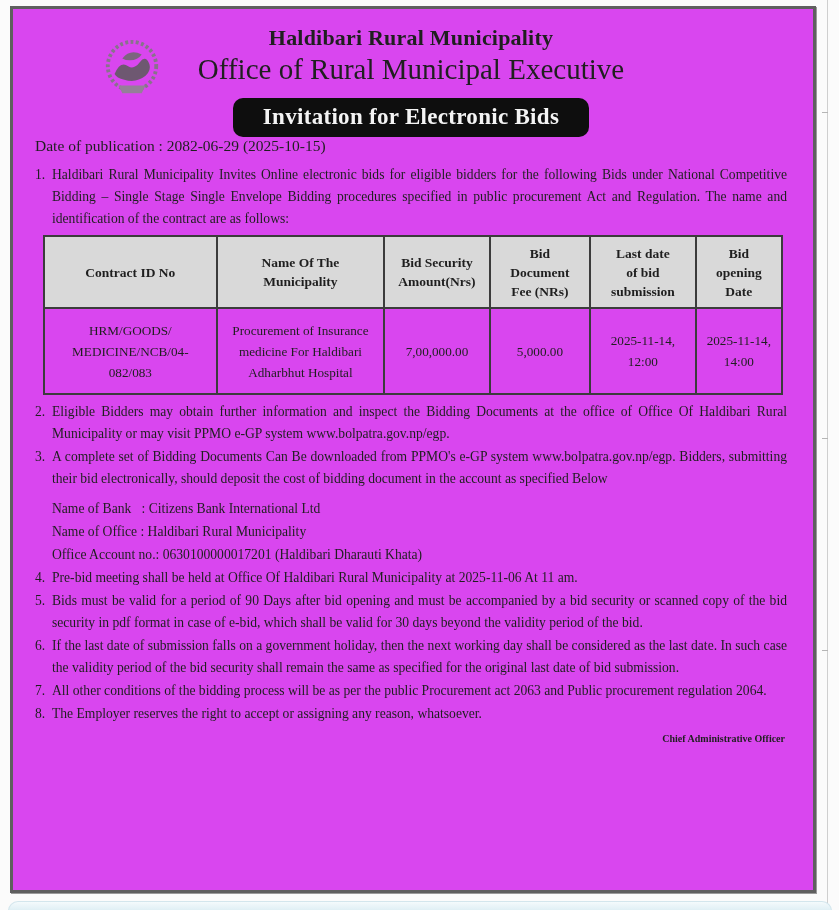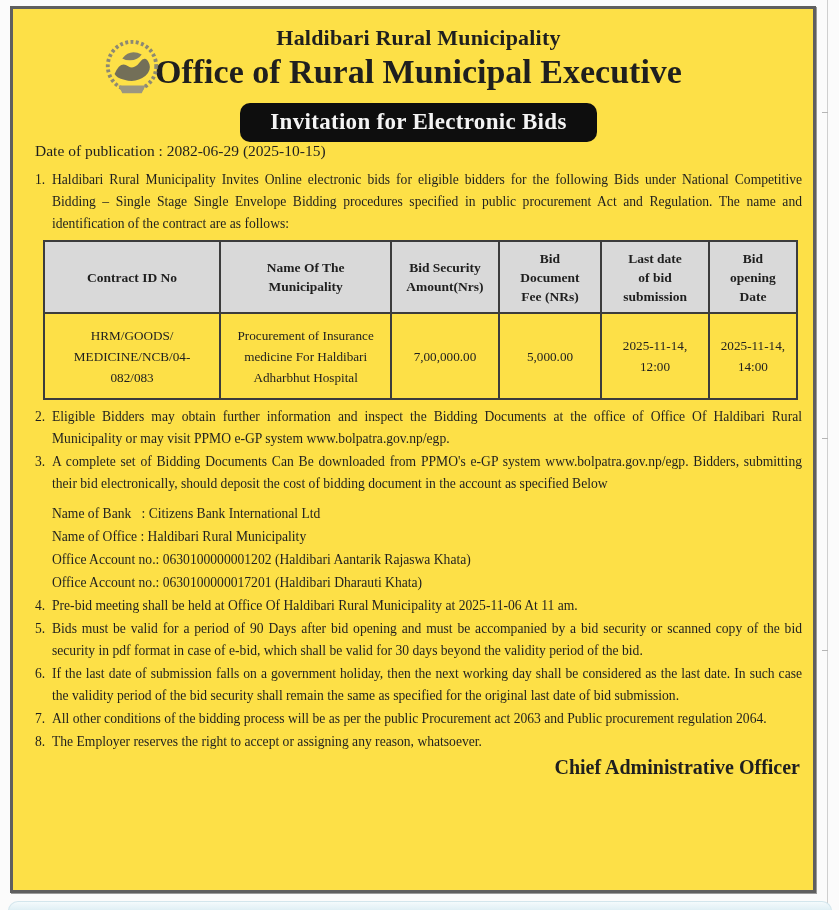--- a/index.html
+++ b/index.html
@@ -9,33 +9,33 @@
     background:#fbfbfb;
     font-family:"Liberation Serif", serif;
     color:#1f1f1f;
     overflow:hidden;
   }
   .page{
     position:absolute;left:10px;top:6px;
     width:806px;height:887px;
     box-sizing:border-box;
     border:3px solid #5f5f5f;
-    background:#fde047;
-    padding:10px 11px 6px 22px;
+    background:#d946ef;
+    padding:10px 26px 6px 22px;
     box-shadow:1px 1px 0 #9a9a9a;
   }
   
   .org-header{text-align:center;position:relative;}
   .logo{
     position:absolute;left:66px;top:12px;
     width:62px;height:66px;
     filter:blur(0.5px);opacity:0.85;
   }
   .h-muni{font-size:22px;font-weight:bold;letter-spacing:0.2px;margin-top:6px;}
-  .h-office{font-size:34px;font-weight:bold;margin-top:2px;}
+  .h-office{font-size:29px;font-weight:normal;margin-top:2px;}
   .h-addr{font-size:16px;font-weight:bold;margin-top:6px;}
   .banner-wrap{text-align:center;margin-top:12px;}
   .banner{
     display:inline-block;
     background:#0e0e0e;color:#f4f4f4;
     font-size:23px;font-weight:bold;
     padding:6px 30px 7px 30px;
     letter-spacing:0.3px;
     border-radius:10px;
   }
@@ -68,21 +68,21 @@
     background:#d9d9d9;
     font-size:13.5px;font-weight:bold;
     height:62px;line-height:19px;
   }
   table.bids td{
     font-size:13.2px;height:76px;line-height:21px;
   }
   .c1{width:23.4%;} .c2{width:22.7%;} .c3{width:14.3%;}
   .c4{width:13.6%;} .c5{width:14.3%;} .c6{width:11.7%;}
 
-  .signature{text-align:right;font-weight:bold;font-size:20px;margin-top:3px;padding-right:2px;}
+  .signature{text-align:right;font-weight:bold;font-size:10px;margin-top:3px;padding-right:2px;}
 
   
   .ruler-line{position:absolute;left:827px;top:0;width:1px;height:910px;background:#cfcfcf;}
   .ruler-tick{position:absolute;left:822px;width:6px;height:1px;background:#b5b5b5;}
   .bottom-bar{
     position:absolute;left:8px;top:901px;width:822px;height:9px;
     background:linear-gradient(#f4fafc,#ddeef4);
     border:1px solid #d3e6ed;border-bottom:none;
     border-radius:10px 10px 0 0;
   }
@@ -165,21 +165,20 @@
     </div>
 
     <div class="item">
       <span class="num">3.</span>
       <div class="txt">A complete set of Bidding Documents Can Be downloaded from PPMO's e-GP system www.bolpatra.gov.np/egp. Bidders, submitting their bid electronically, should deposit the cost of bidding document in the account as specified Below</div>
     </div>
 
     <div class="bank">
       <div class="line">Name of Bank   : Citizens Bank International Ltd</div>
       <div class="line">Name of Office : Haldibari Rural Municipality</div>
-      <div class="line">Office Account no.: 0630100000001202 (Haldibari Aantarik Rajaswa Khata)</div>
       <div class="line">Office Account no.: 0630100000017201 (Haldibari Dharauti Khata)</div>
     </div>
 
     <div class="item">
       <span class="num">4.</span>
       <div class="txt">Pre-bid meeting shall be held at Office Of Haldibari Rural Municipality at 2025-11-06 At 11 am.</div>
     </div>
 
     <div class="item">
       <span class="num">5.</span>

